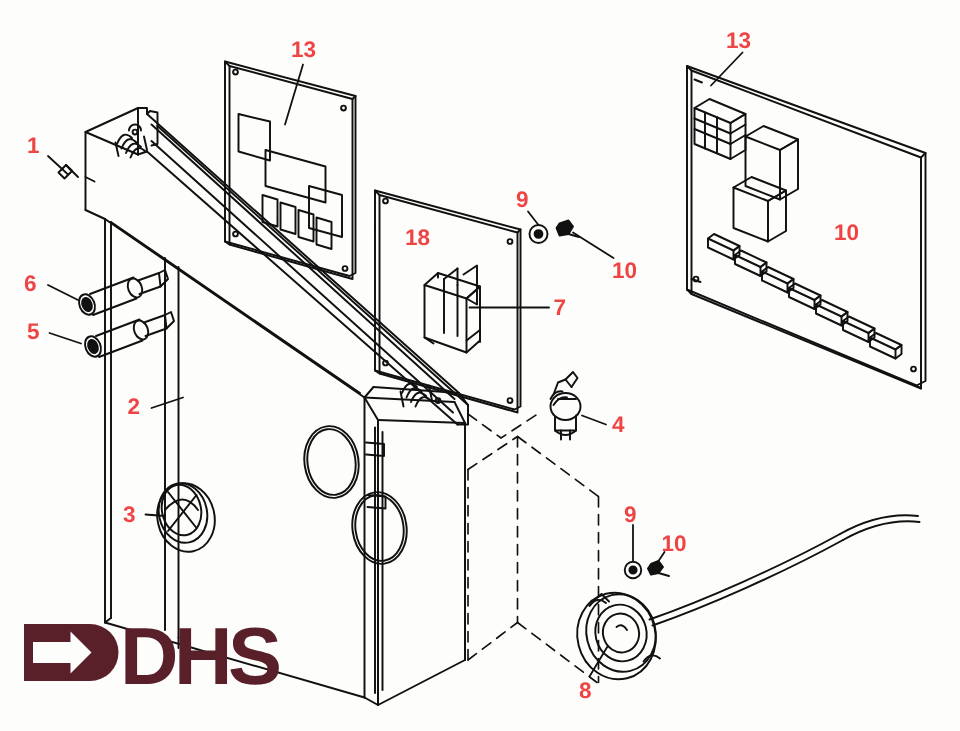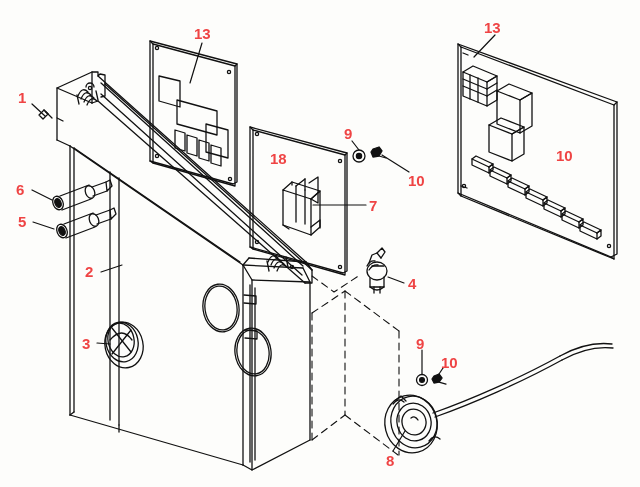--- a/index.html
+++ b/index.html
@@ -354,14 +354,23 @@
   <div class="callout-label" style="left:386px; top:453px;">8</div>
   <div class="callout-label" style="left:344px; top:126px;">9</div>
   <div class="callout-label" style="left:408px; top:173px;">10</div>
   <div class="callout-label" style="left:416px; top:336px;">9</div>
   <div class="callout-label" style="left:441px; top:355px;">10</div>
   <div class="callout-label" style="left:556px; top:148px;">10</div>
   <div class="callout-label" style="left:484px; top:20px;">13</div>
   <div class="callout-label" style="left:194px; top:26px;">13</div>
   <div class="callout-label" style="left:270px; top:151px;">18</div>
 
+  <div id="logo-block">
+    <svg id="logo-svg" viewBox="0 0 226 62">
+
+      <path d="M2,12 L46,12 A19,19 0 0 1 46,50 L2,50 Z
+               M8,24 L33,24 L33,17 L47,31 L33,45 L33,38 L8,38 Z" fill="#5a2029" fill-rule="evenodd"></path>
+
+      <text x="66" y="52" font-family="Liberation Sans, sans-serif" font-size="54" font-weight="bold" letter-spacing="-3" fill="#5a2029">DHS</text>
+    </svg>
+  </div>
 
 </div>
 
 </body></html>

